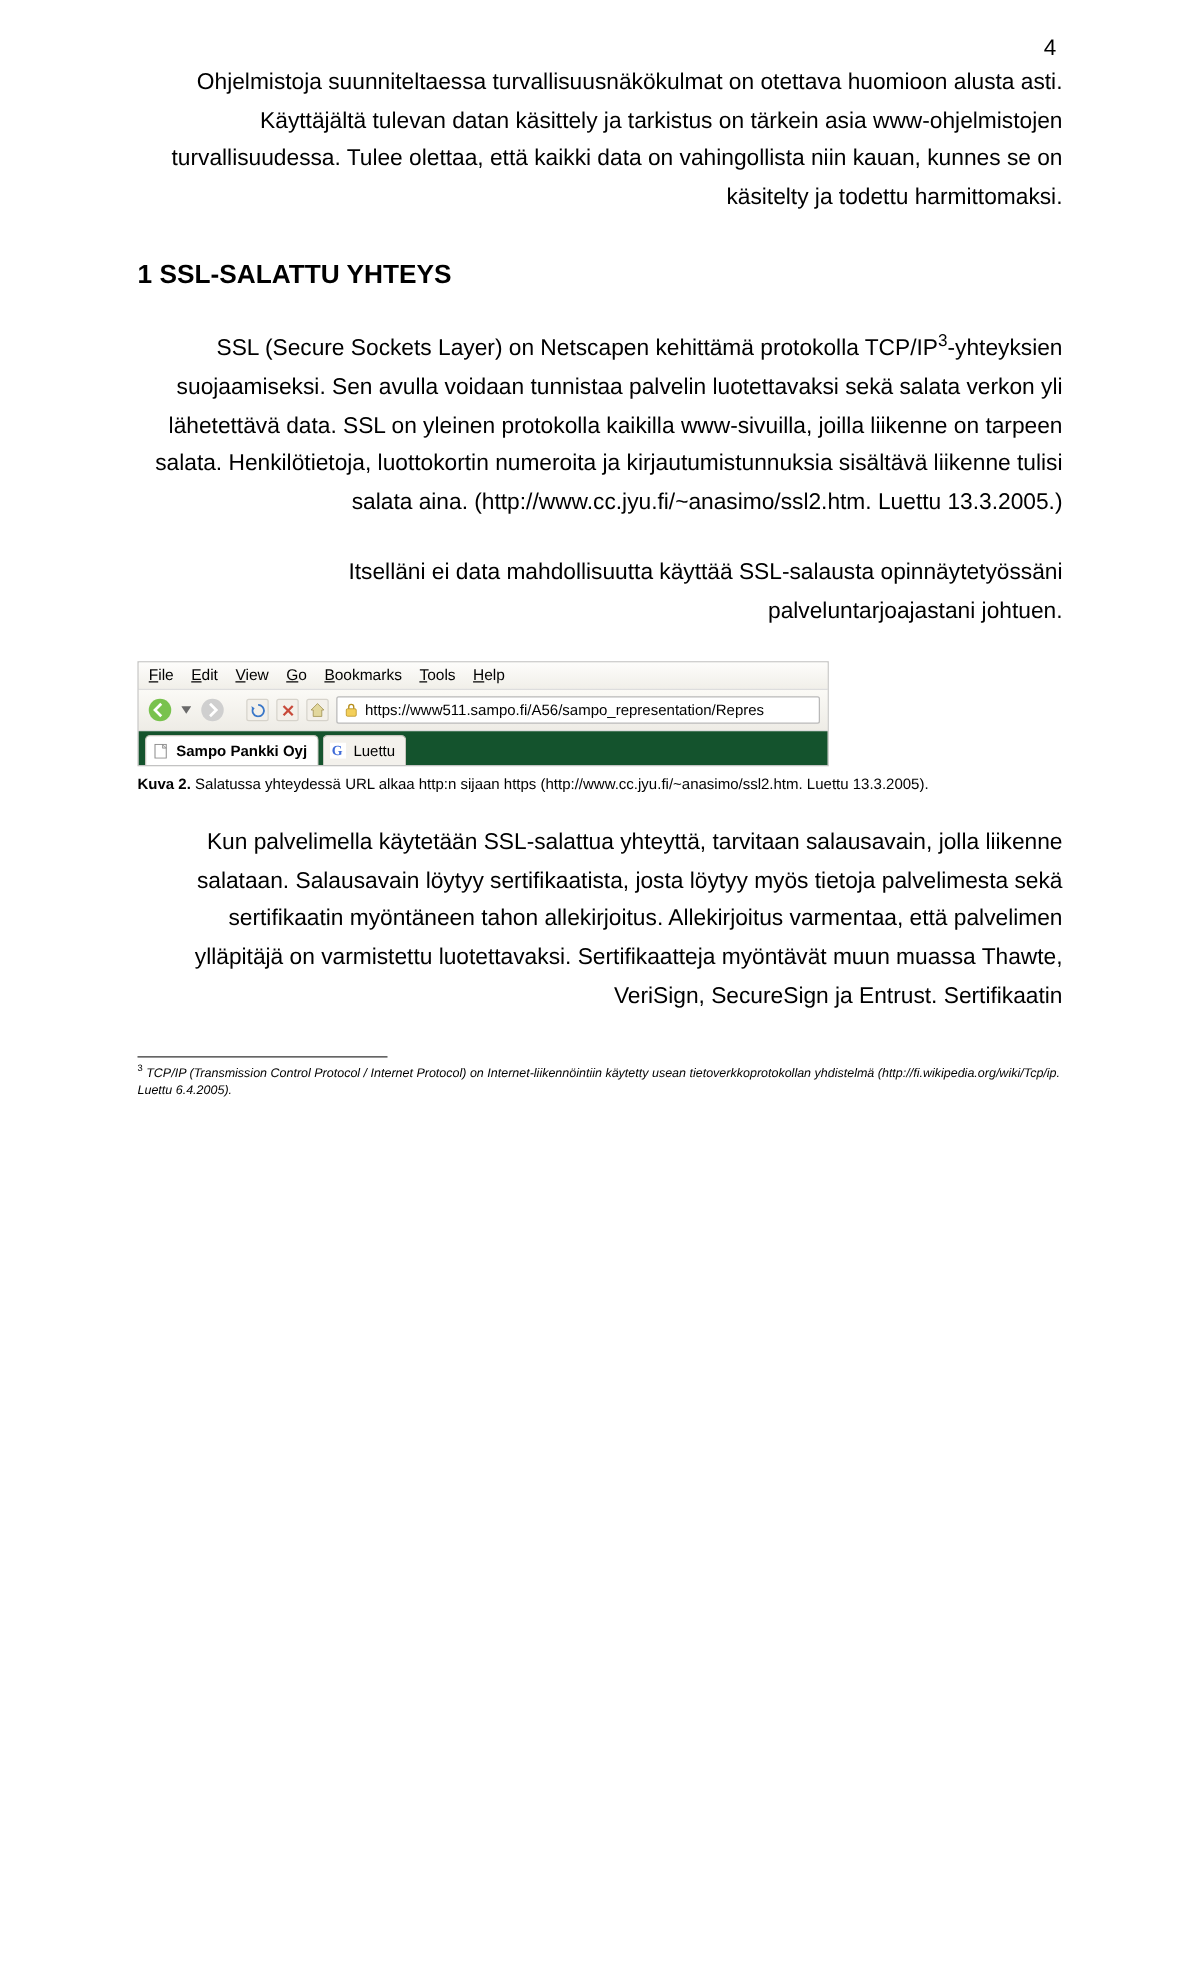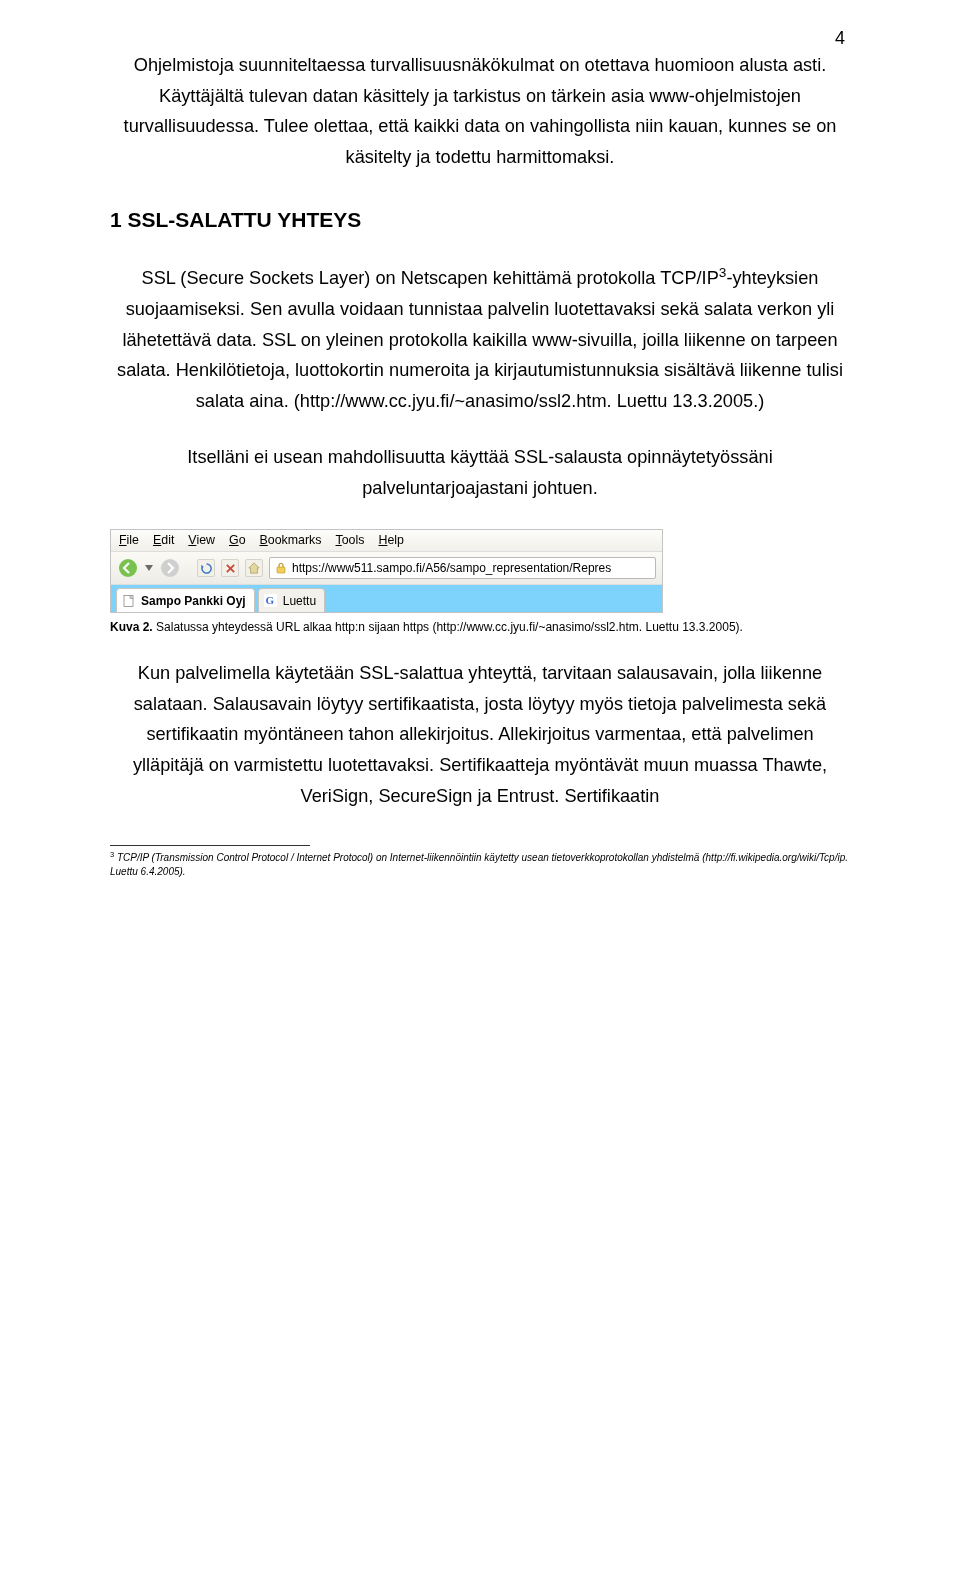--- a/index.html
+++ b/index.html
@@ -18,21 +18,21 @@
   .page-number {
     position: absolute;
     top: 28px;
     right: 115px;
     font-size: 18px;
   }
   .body-text {
     font-size: 18.2px;
     line-height: 1.68;
     margin: 0 0 26px 0;
-    text-align: center;
+    text-align: right;
   }
   .heading {
     font-size: 21px;
     font-weight: bold;
     margin: 36px 0 30px 0;
   }
   .caption {
     font-size: 12px;
     line-height: 1.4;
     margin: 6px 0 22px 0;
@@ -76,21 +76,21 @@
     gap: 6px;
     padding: 3px 6px;
     border-bottom: 1px solid #ddd;
     background: linear-gradient(#fbfaf6, #eeece6);
     height: 26px;
   }
   .mock-tabs {
     display: flex;
     gap: 3px;
     padding: 3px 5px 0 5px;
-    background: #7dd3fc;
+    background: #14532d;
     height: 24px;
     align-items: flex-start;
   }
   .mock-tab {
     display: flex;
     align-items: center;
     gap: 5px;
     background: #fff;
     border: 1px solid #c7c5be;
     border-bottom: none;
@@ -142,21 +142,21 @@
   <div class="page-number">4</div>
 
   <p class="body-text">Ohjelmistoja suunniteltaessa turvallisuusnäkökulmat on otettava huomioon alusta asti. Käyttäjältä tulevan datan käsittely ja tarkistus on tärkein asia www-ohjelmistojen turvallisuudessa. Tulee olettaa, että kaikki data on vahingollista niin kauan, kunnes se on käsitelty ja todettu harmittomaksi.</p>
 
   <h2 class="heading">1 SSL-SALATTU YHTEYS</h2>
 
   <p class="body-text">
     <span>SSL (Secure Sockets Layer) on Netscapen kehittämä protokolla TCP/IP</span><sup>3</sup><span>-yhteyksien suojaamiseksi. Sen avulla voidaan tunnistaa palvelin luotettavaksi sekä salata verkon yli lähetettävä data. SSL on yleinen protokolla kaikilla www-sivuilla, joilla liikenne on tarpeen salata. Henkilötietoja, luottokortin numeroita ja kirjautumistunnuksia sisältävä liikenne tulisi salata aina. (http://www.cc.jyu.fi/~anasimo/ssl2.htm. Luettu 13.3.2005.)</span>
   </p>
 
-  <p class="body-text">Itselläni ei usean mahdollisuutta käyttää SSL-salausta opinnäytetyössäni palveluntarjoajastani johtuen.</p>
+  <p class="body-text">Itselläni ei data mahdollisuutta käyttää SSL-salausta opinnäytetyössäni palveluntarjoajastani johtuen.</p>
 
   <div class="browser-mock">
     <div class="mock-menu">
       <span><u>F</u>ile</span>
       <span><u>E</u>dit</span>
       <span><u>V</u>iew</span>
       <span><u>G</u>o</span>
       <span><u>B</u>ookmarks</span>
       <span><u>T</u>ools</span>
       <span><u>H</u>elp</span>

